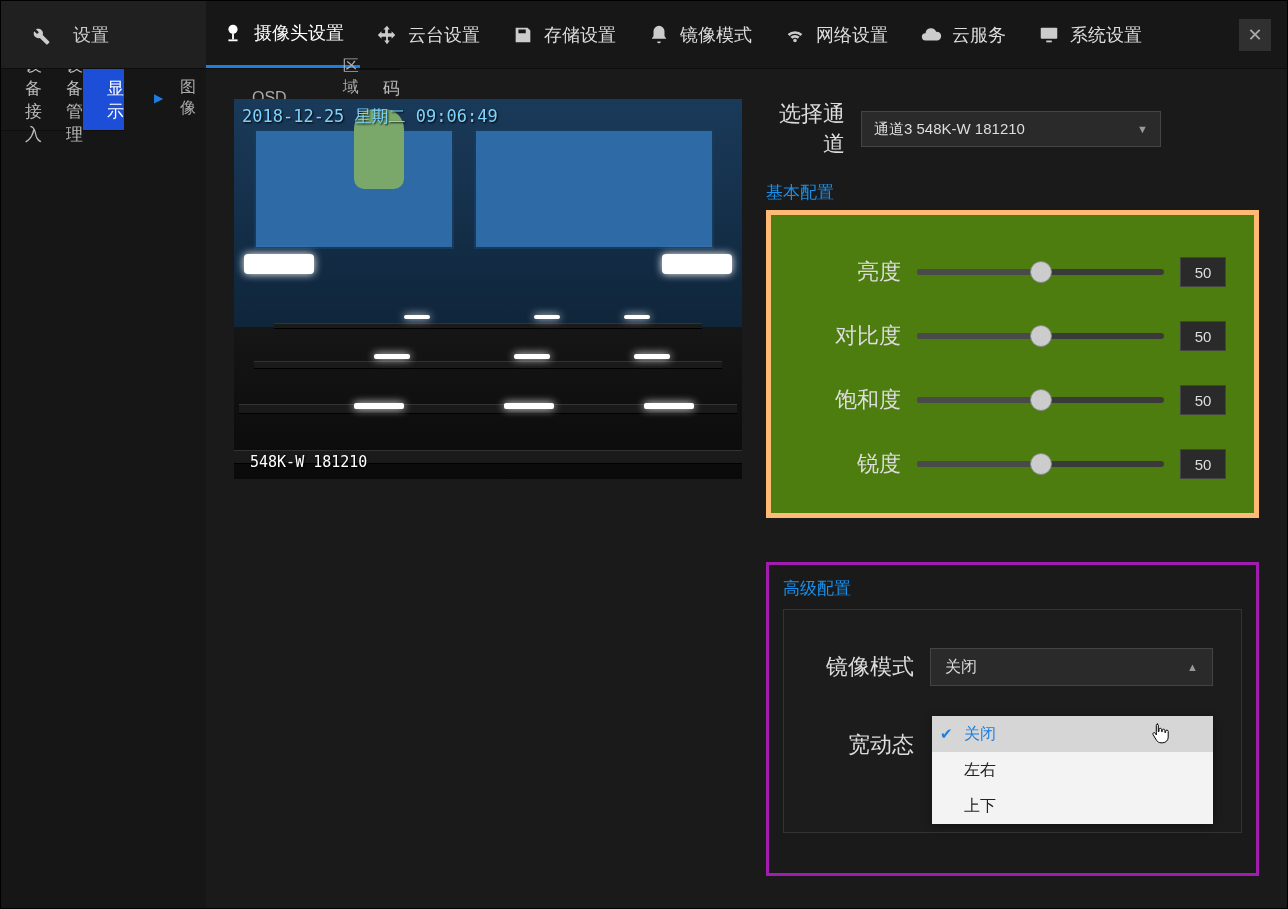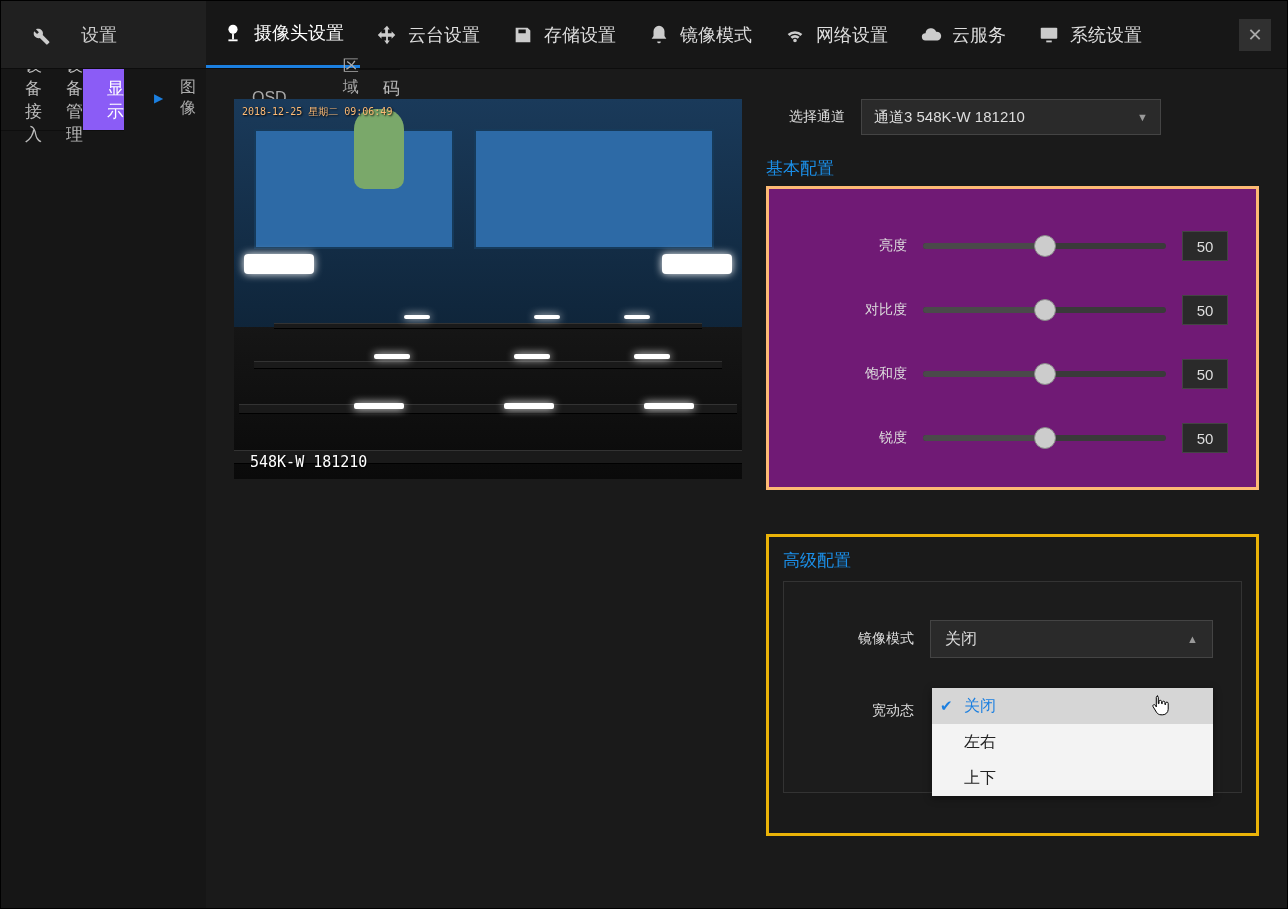--- a/index.html
+++ b/index.html
@@ -18,21 +18,21 @@
     background: #171717;
     position: relative;
     border-bottom: 1px solid #0d0d0d;
   }
   .topbar .settings-btn {
     width: 205px;
     display: flex; align-items: center;
     padding-left: 28px;
     font-size: 18px;
     background: #202020;
-    gap: 30px;
+    gap: 22px;
   }
   .topbar .tabs { display: flex; align-items: stretch; }
   .tab {
     display: flex; align-items: center;
     padding: 0 16px;
     font-size: 18px;
     gap: 10px;
     color: #ddd;
     cursor: pointer;
   }
@@ -61,21 +61,21 @@
   .side-item {
     height: 62px;
     display: flex; align-items: center;
     padding-left: 24px;
     font-size: 17px;
     color: #bbb;
     cursor: pointer;
     border-bottom: 1px solid #0e0e0e;
   }
   .side-item.selected {
-    background: #8b5cf6;
+    background: #1d4ed8;
     color: #fff;
   }
   .sub-item {
     height: 58px;
     display: flex; align-items: center;
     padding-left: 56px;
     font-size: 16px;
     color: #aaa;
     cursor: pointer;
     position: relative;
@@ -122,21 +122,21 @@
     border-bottom: 1px solid #000;
   }
   .scene .light {
     position: absolute;
     background: #fff;
     border-radius: 2px;
     box-shadow: 0 0 8px #fff;
   }
   .preview .osd-top {
     position: absolute; top: 6px; left: 8px;
-    color: #fdba74; font-size: 10px;
+    color: #7dd3fc; font-size: 17px;
     text-shadow: 1px 1px 2px #000;
     font-family: monospace;
   }
   .preview .osd-bottom {
     position: absolute; bottom: 8px; left: 16px;
     color: #fff; font-size: 15px;
     text-shadow: 1px 1px 2px #000;
     font-family: monospace;
   }
   .plush {
@@ -144,35 +144,35 @@
     background:#7aa86a; border-radius:20px 20px 10px 10px;
   }
 
   .right-panel {
     position: absolute;
     left: 560px;
     top: 30px;
     right: 28px;
   }
   .row { display: flex; align-items: center; margin-bottom: 18px; }
-  .label { width: 95px; text-align: right; padding-right: 16px; font-size: 14px; color:#ddd;}
+  .label { width: 95px; text-align: right; padding-right: 16px; font-size: 22px; color:#ddd;}
   .select {
     flex: 0 0 300px; height: 36px;
     background: #2a2a2a; border: 1px solid #444;
     display: flex; align-items: center; justify-content: space-between;
     padding: 0 12px; color: #ddd; font-size: 15px; cursor:pointer;
   }
   .select .arrow { font-size: 11px; color: #999; }
 
   .section-title { color: #1b8fe8; font-size: 17px; margin: 22px 0 6px 0; }
 
   .fieldset {
-    border: 3px solid #fdba74;
-    padding: 24px 28px 24px 24px;
-    background: #701a75;
+    border: 5px solid #fdba74;
+    padding: 24px 28px 24px 16px;
+    background: #4d7c0f;
   }
   .slider-row { display: flex; align-items: center; margin: 18px 0 34px 0; }
   .slider-row:last-child{ margin-bottom:10px;}
   .slider-row .label { width: 130px; }
   .slider {
     flex: 1; height: 6px; background: #3a3a3a;
     position: relative; border-radius: 3px; cursor:pointer;
   }
   .slider .fill {
     position: absolute; left: 0; top: 0; bottom: 0;
@@ -186,21 +186,21 @@
   .valbox {
     width: 46px; height: 30px;
     background: #2a2a2a; border: 1px solid #444;
     margin-left: 16px;
     display: flex; align-items: center; justify-content: center;
     font-size: 15px; color: #ddd;
   }
 
   .advanced-wrap {
     margin-top: 44px;
-    border: 3px solid #eab308;
+    border: 3px solid #a21caf;
     padding: 12px 14px 40px 14px;
     position: relative;
   }
   .adv-fieldset {
     border: 1px solid #333;
     padding: 20px 28px 28px 16px;
     background: #1c1c1c;
   }
   .adv-row { display: flex; align-items: center; margin: 18px 0 44px 0; }
   .adv-row:last-child{margin-bottom:10px;}

